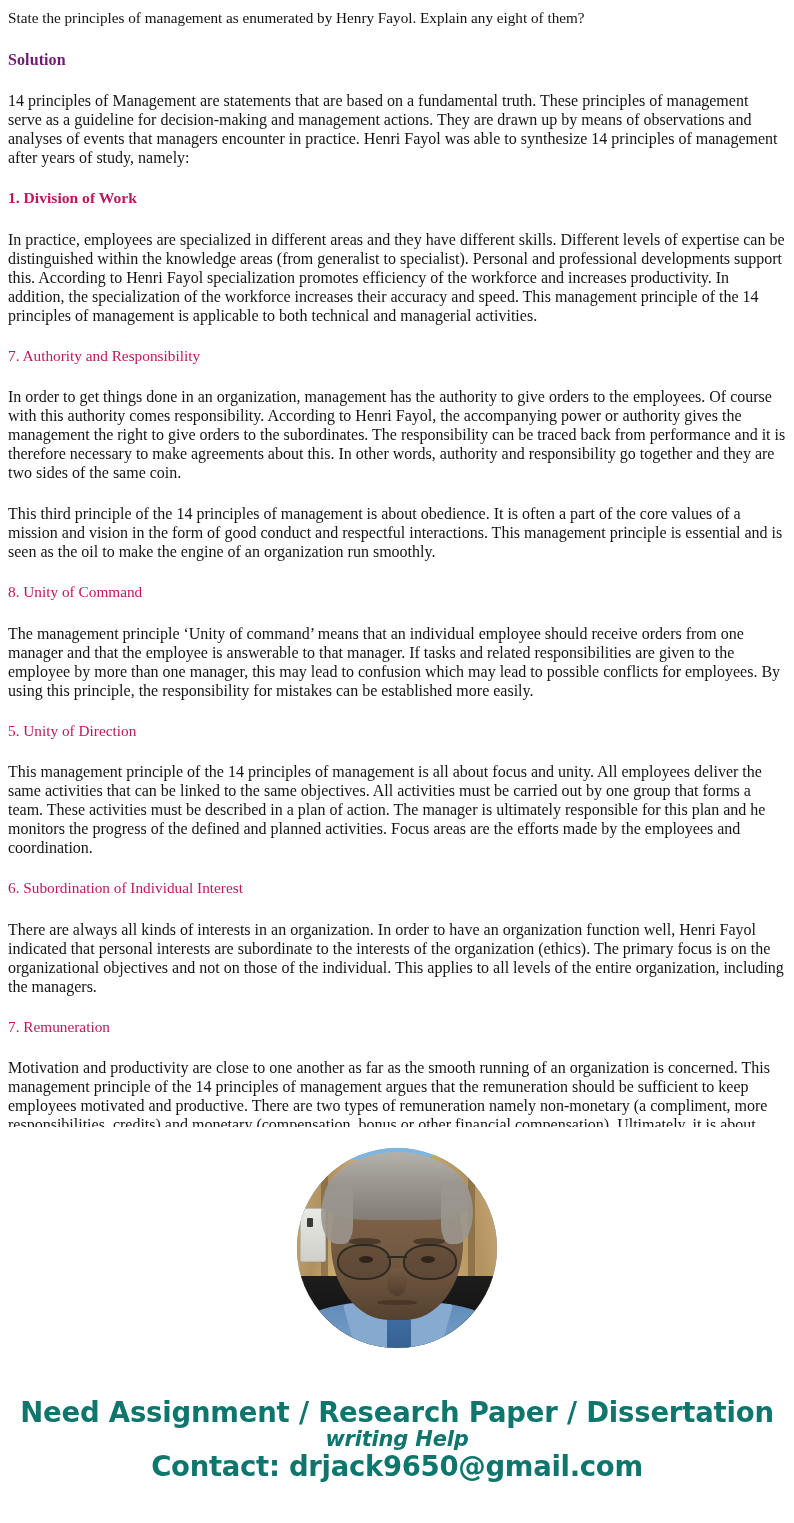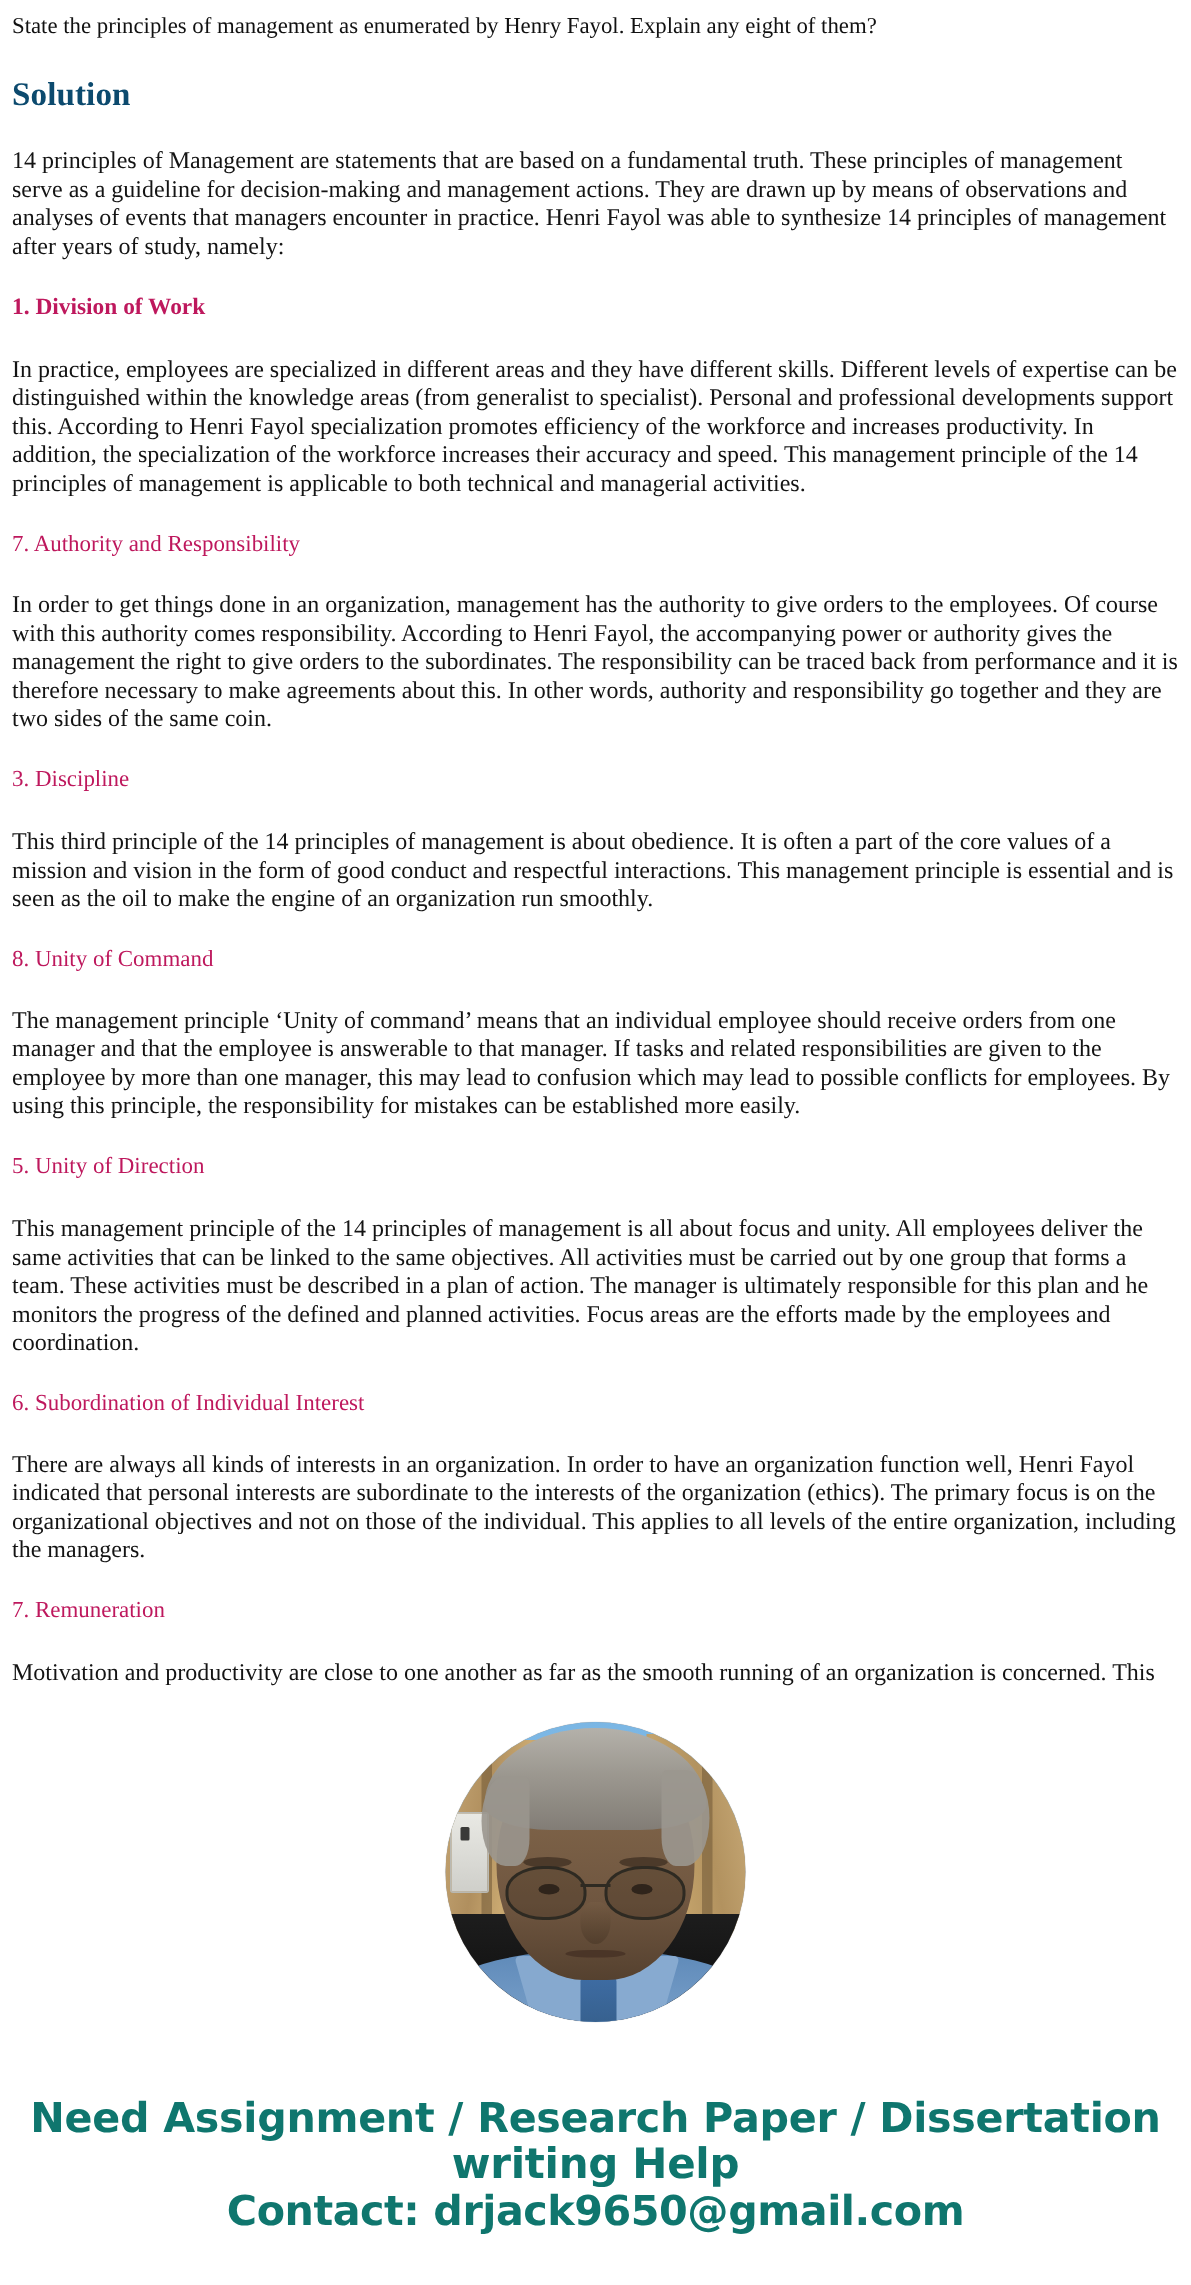--- a/index.html
+++ b/index.html
@@ -39,25 +39,25 @@
 
   .q-line {
     font-size: 15.2px;
     line-height: 1.22;
     margin: 0 0 0 0;
     padding-top: 3px;
     color: #111;
   }
 
   h2.solution {
-    font-size: 22px;
+    font-size: 16px;
     font-weight: bold;
     line-height: 1.2;
     margin: 22px 0 5px 0;
-    color: #0c4a6e;
+    color: #701a75;
     letter-spacing: 0.1px;
   }
 
   p.body {
     font-size: 16px;
     line-height: 1.19;
     margin: 22px 0 0 0;
     color: #141414;
     text-align: left;
   }
@@ -283,23 +283,24 @@
     color: #0f766e;
     line-height: 1.08;
   }
   .promo-line1 {
     font-size: 27.5px;
     letter-spacing: -0.2px;
     display: block;
     padding: 0 6px;
   }
   .promo-line2 {
-    font-size: 28px;
+    font-size: 21px;
     letter-spacing: -0.2px;
     display: block;
+    font-style: italic;
   }
   .promo-line3 {
     font-size: 27.5px;
     letter-spacing: -0.3px;
     display: block;
     margin-top: 2px;
   }
 </style>
 </head>
 <body>
@@ -314,21 +315,20 @@
       <h2 class="solution">Solution</h2>
 
       <p class="body">14 principles of Management are statements that are based on a fundamental truth. These principles of management serve as a guideline for decision-making and management actions. They are drawn up by means of observations and analyses of events that managers encounter in practice. Henri Fayol was able to synthesize 14 principles of management after years of study, namely:</p>
 
       <h3 class="principle bold">1. Division of Work</h3>
       <p class="body">In practice, employees are specialized in different areas and they have different skills. Different levels of expertise can be distinguished within the knowledge areas (from generalist to specialist). Personal and professional developments support this. According to Henri Fayol specialization promotes efficiency of the workforce and increases productivity. In addition, the specialization of the workforce increases their accuracy and speed. This management principle of the 14 principles of management is applicable to both technical and managerial activities.</p>
 
       <h3 class="principle">7. Authority and Responsibility</h3>
       <p class="body">In order to get things done in an organization, management has the authority to give orders to the employees. Of course with this authority comes responsibility. According to Henri Fayol, the accompanying power or authority gives the management the right to give orders to the subordinates. The responsibility can be traced back from performance and it is therefore necessary to make agreements about this. In other words, authority and responsibility go together and they are two sides of the same coin.</p>
 
-      <h3 class="principle">3. Discipline</h3>
       <p class="body">This third principle of the 14 principles of management is about obedience. It is often a part of the core values of a mission and vision in the form of good conduct and respectful interactions. This management principle is essential and is seen as the oil to make the engine of an organization run smoothly.</p>
 
       <h3 class="principle">8. Unity of Command</h3>
       <p class="body">The management principle ‘Unity of command’ means that an individual employee should receive orders from one manager and that the employee is answerable to that manager. If tasks and related responsibilities are given to the employee by more than one manager, this may lead to confusion which may lead to possible conflicts for employees. By using this principle, the responsibility for mistakes can be established more easily.</p>
 
       <h3 class="principle">5. Unity of Direction</h3>
       <p class="body">This management principle of the 14 principles of management is all about focus and unity. All employees deliver the same activities that can be linked to the same objectives. All activities must be carried out by one group that forms a team. These activities must be described in a plan of action. The manager is ultimately responsible for this plan and he monitors the progress of the defined and planned activities. Focus areas are the efforts made by the employees and coordination.</p>
 
       <h3 class="principle">6. Subordination of Individual Interest</h3>
       <p class="body">There are always all kinds of interests in an organization. In order to have an organization function well, Henri Fayol indicated that personal interests are subordinate to the interests of the organization (ethics). The primary focus is on the organizational objectives and not on those of the individual. This applies to all levels of the entire organization, including the managers.</p>

